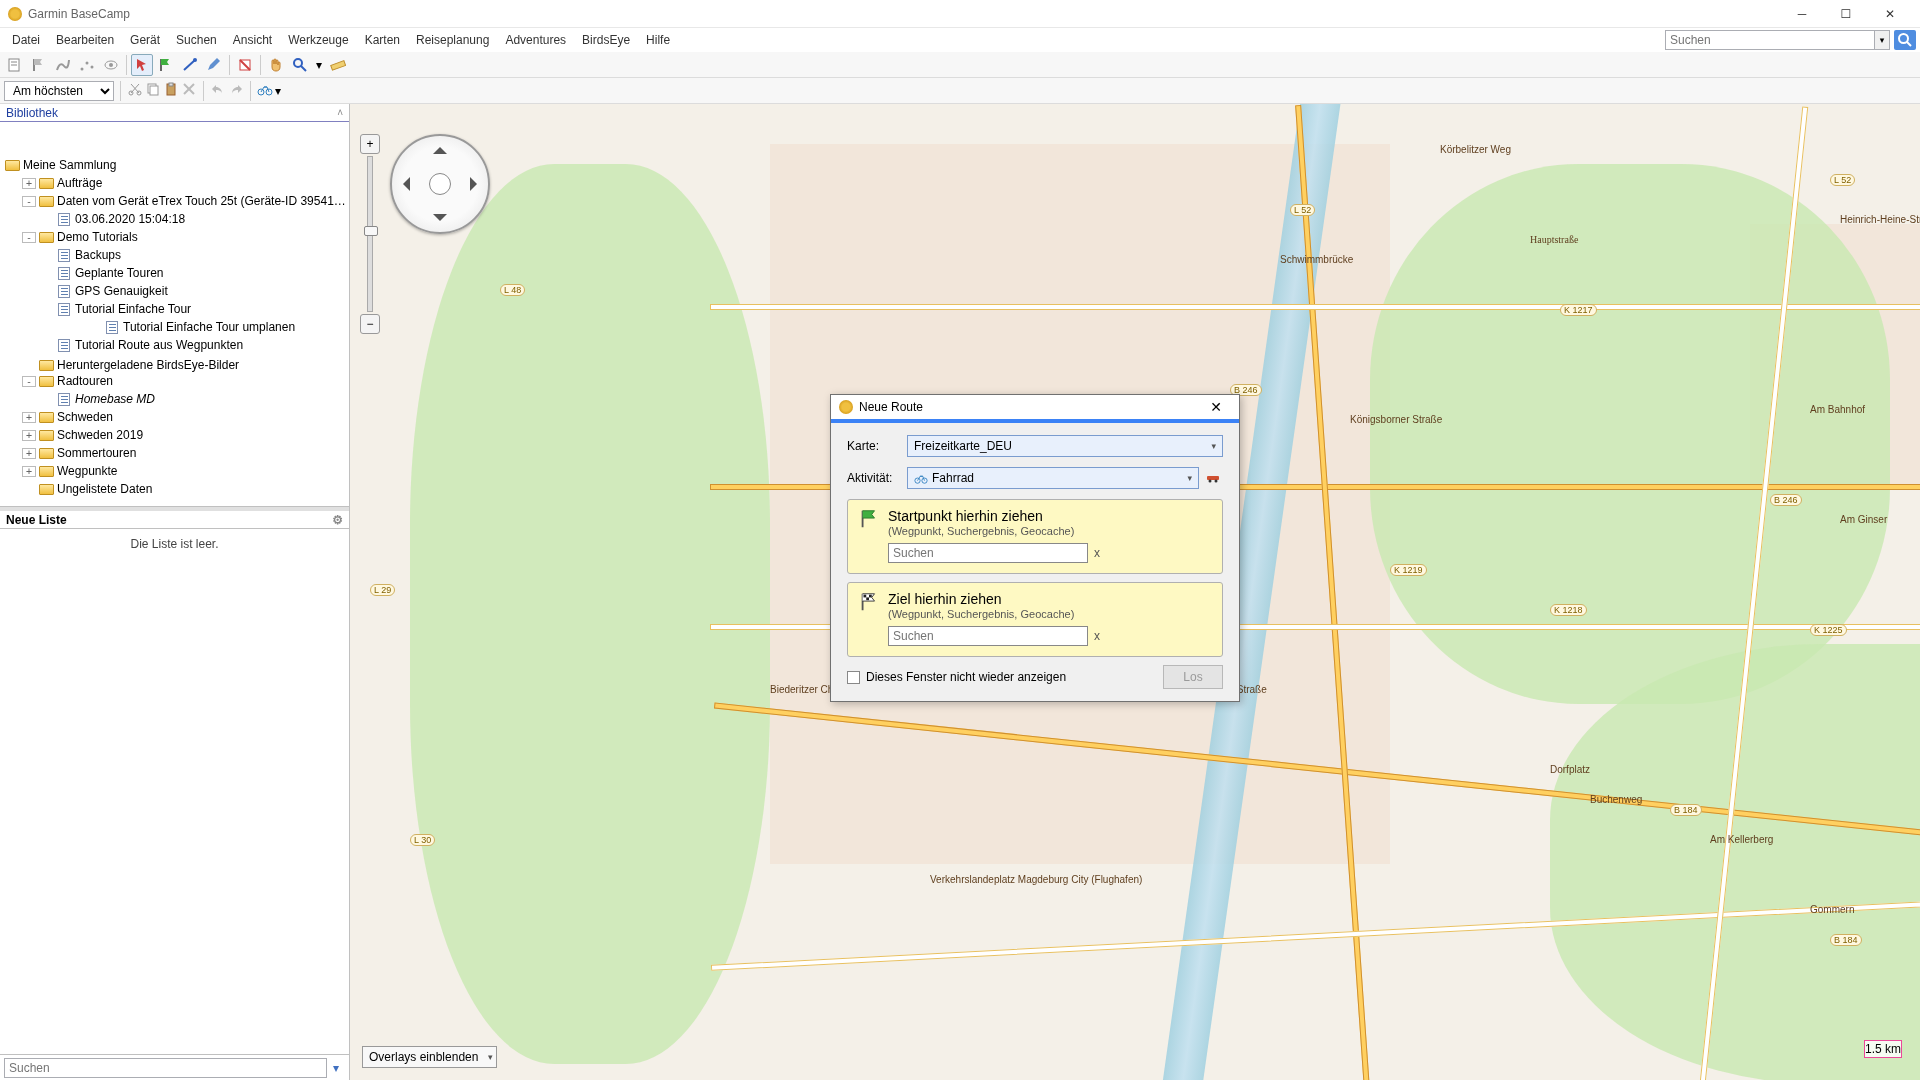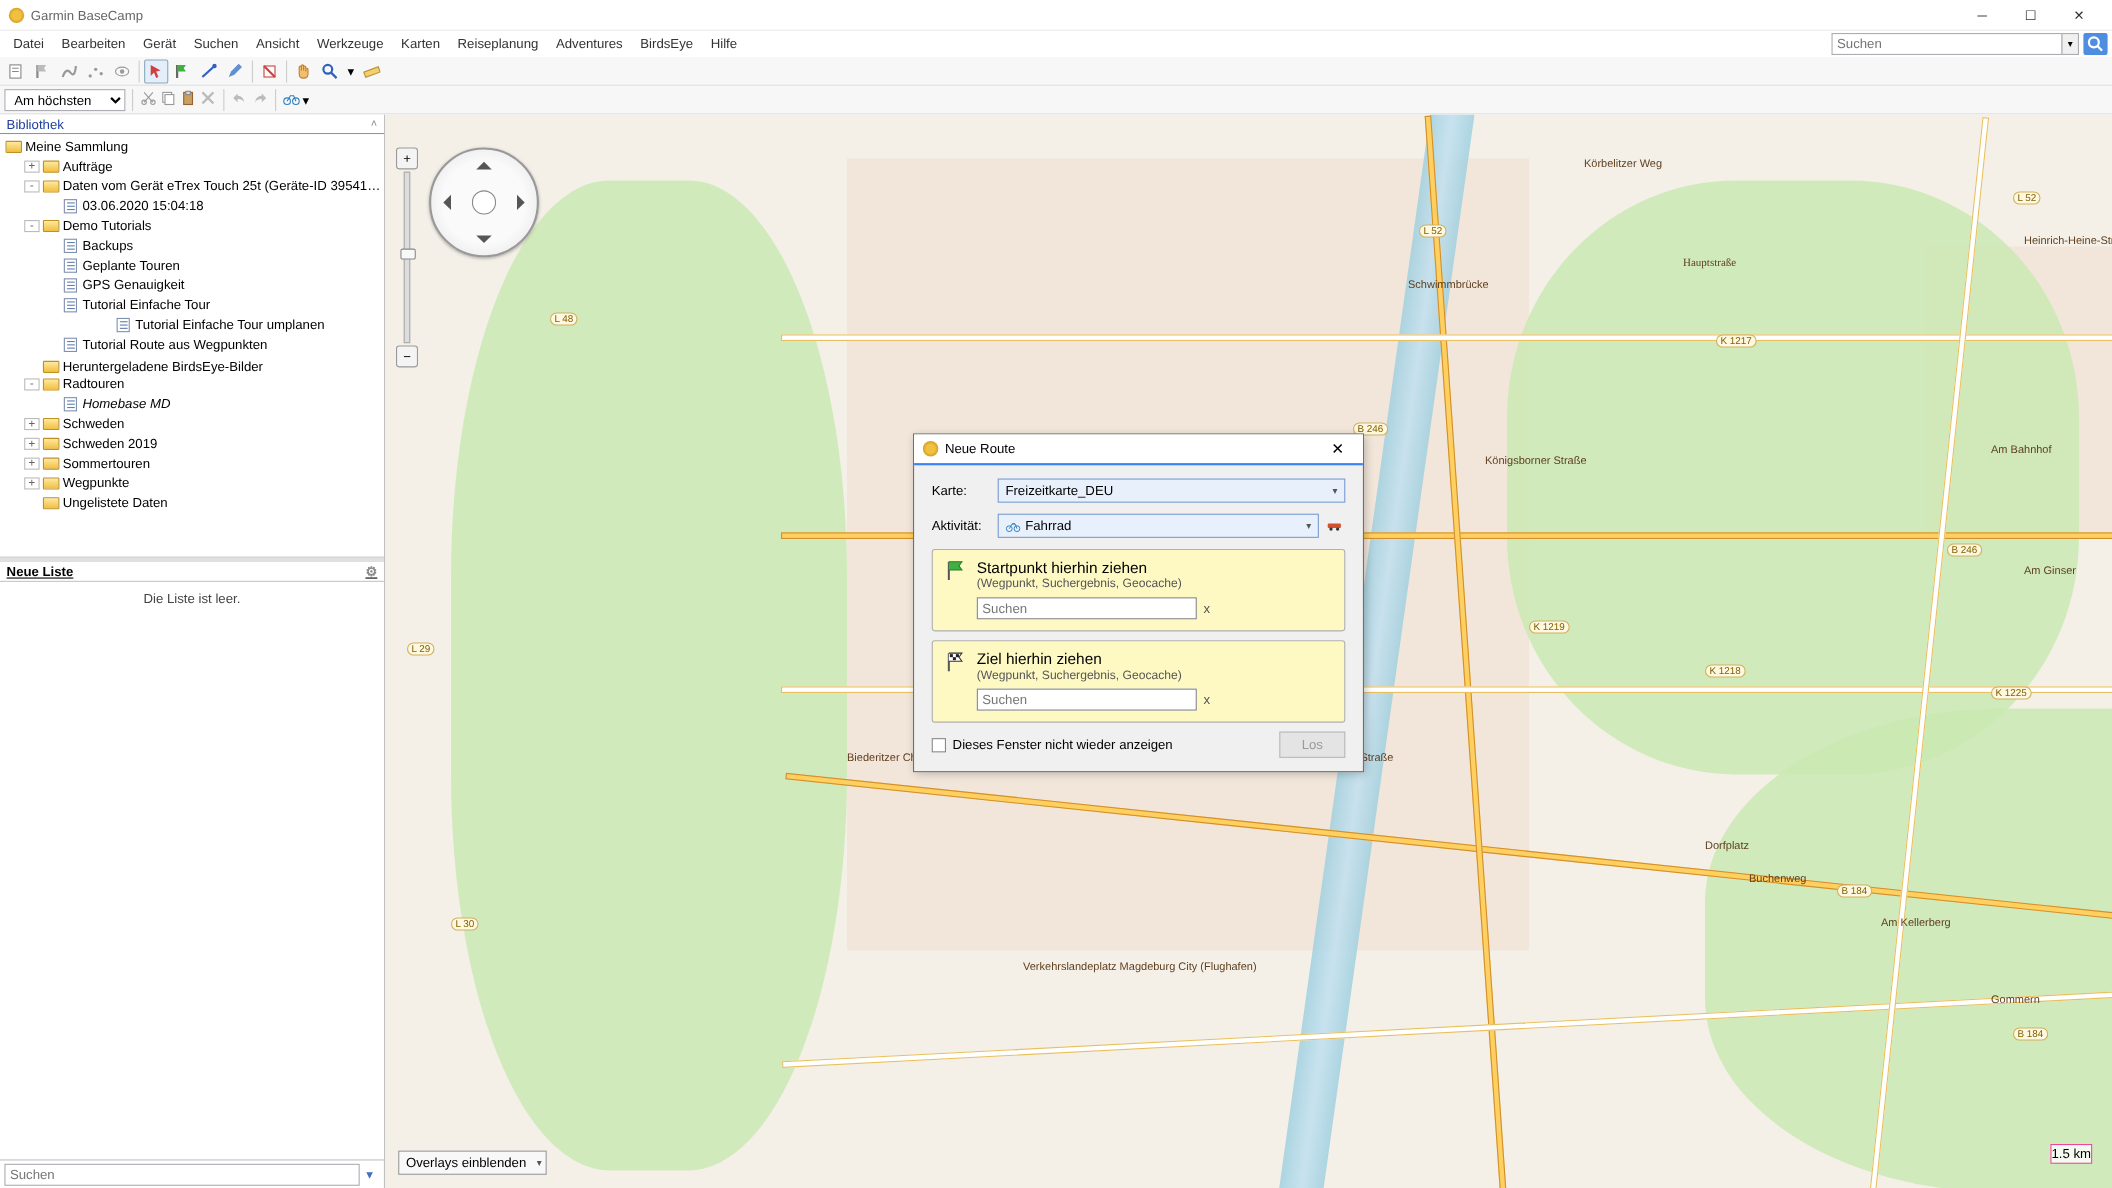--- a/index.html
+++ b/index.html
@@ -26,21 +26,21 @@
 .tree { flex:0 0 385px; overflow:auto; background:#fff; border-bottom:1px solid #c0c0c0; padding:2px 0; }
 .treerow { display:flex; align-items:center; height:18px; padding-left:4px; white-space:nowrap; }
 .treerow .exp { width:14px; text-align:center; color:#666; font-size:10px; font-family:monospace; border:1px solid #bbb; height:11px; line-height:9px; margin-right:2px; }
 .treerow .noexp { width:14px; margin-right:2px; }
 .treerow .ico { width:16px; height:14px; margin-right:3px; display:inline-flex; align-items:center; justify-content:center; }
 .folder-open { width:15px; height:11px; background:linear-gradient(#ffe8a0,#f0c040); border:1px solid #c09020; border-radius:1px; position:relative; }
 .folder-closed { width:15px; height:11px; background:linear-gradient(#ffe8a0,#f0c040); border:1px solid #c09020; border-radius:1px; }
 .listico { width:12px; height:13px; background:#fff; border:1px solid #8090b0; position:relative; }
 .listico::before { content:""; position:absolute; left:2px; top:2px; width:7px; height:1px; background:#6080b0; box-shadow:0 3px 0 #6080b0,0 6px 0 #6080b0; }
 .divider-h { height:4px; background:#e0e0e0; cursor:row-resize; }
-.listhead { height:18px; background:#fff; border-bottom:1px solid #c0c0c0; padding:0 6px; display:flex; align-items:center; font-weight:bold;text-decoration:underline; }
+.listhead { height:18px; background:#fff; border-bottom:1px solid #c0c0c0; padding:0 6px; display:flex; align-items:center; font-weight:bold; }
 .listhead .gear { margin-left:auto; color:#888; }
 .listbody { flex:1; background:#fff; overflow:auto; text-align:center; padding-top:8px; color:#444; }
 .bottomsearch { height:26px; border-top:1px solid #c0c0c0; display:flex; align-items:center; padding:0 4px; }
 .bottomsearch input { flex:1; height:20px; border:1px solid #abadb3; padding:0 4px; }
 .bottomsearch .funnel { width:18px; text-align:center; color:#4070c0; }
 .maparea { flex:1; position:relative; background:#f4f0e8; overflow:hidden; }
 .mapbg { position:absolute; inset:0; }
 .road { position:absolute; background:#fff; border:1px solid #e8c060; }
 .road.vert { width:6px; }
 .road.hor { height:6px; }
@@ -56,21 +56,21 @@
 .navcompass .arrow.n { top:4px; left:50%; transform:translateX(-50%); border-bottom-color:#555; }
 .navcompass .arrow.s { bottom:4px; left:50%; transform:translateX(-50%); border-top-color:#555; }
 .navcompass .arrow.e { right:4px; top:50%; transform:translateY(-50%); border-left-color:#555; }
 .navcompass .arrow.w { left:4px; top:50%; transform:translateY(-50%); border-right-color:#555; }
 .navcompass .hub { position:absolute; top:50%; left:50%; width:22px; height:22px; border-radius:50%; background:#fff; border:1px solid #888; transform:translate(-50%,-50%); }
 .zoomslider { position:absolute; left:8px; top:30px; width:24px; height:200px; display:flex; flex-direction:column; align-items:center; gap:2px; }
 .zoomslider .zbtn { width:20px; height:20px; background:#f4f4f4; border:1px solid #999; border-radius:3px; text-align:center; line-height:18px; font-size:12px; }
 .zoomslider .ztrack { flex:1; width:6px; background:#ddd; border:1px solid #aaa; position:relative; }
 .zoomslider .zthumb { position:absolute; left:-4px; top:45%; width:14px; height:10px; background:#f8f8f8; border:1px solid #888; border-radius:2px; }
 .dialog { position:absolute; left:480px; top:290px; width:410px; background:#f0f0f0; border:1px solid #707070; box-shadow:2px 2px 8px rgba(0,0,0,.25); }
-.dlgtitle { height:28px; display:flex; align-items:center; padding:0 8px; background:#fff; border-bottom:2px solid #3b82f6; }
+.dlgtitle { height:28px; display:flex; align-items:center; padding:0 8px; background:#fff; border-bottom:4px solid #3b82f6; }
 .dlgtitle .dico { width:14px; height:14px; border-radius:50%; background:radial-gradient(circle,#f0c040 40%,#c08000 100%); margin-right:6px; }
 .dlgtitle .dclose { margin-left:auto; width:30px; text-align:center; font-size:14px; }
 .dlgbody { padding:12px 16px; }
 .formrow { display:flex; align-items:center; margin-bottom:10px; }
 .formrow .lbl { width:60px; }
 .formrow .combo { flex:1; height:22px; background:#e8f0fc; border:1px solid #7a9ccf; padding:0 6px; display:flex; align-items:center; position:relative; }
 .formrow .combo::after { content:"▾"; position:absolute; right:6px; color:#555; font-size:9px; }
 .formrow .extra { width:20px; margin-left:4px; text-align:center; }
 .dropcard { background:#fef9c3; border:1px solid #b0b0b0; border-radius:3px; padding:8px 10px 10px 10px; margin-bottom:8px; }
 .dropcard .hrow { display:flex; align-items:flex-start; gap:8px; }
@@ -242,21 +242,21 @@
 </div>
 
 <div class="mainrow">
 
   <div class="leftpanel">
     <div class="libhead">
       <span>Bibliothek</span>
       <span class="upicon">˄</span>
     </div>
     <div class="tree">
-      <div class="treerow" style="padding-left:4px;">
+      <div class="treerow" style="padding-left:4px;margin-top:32px;">
         <span class="ico">
             <span class="folder-open"></span>
           </span>
         <span>Meine Sammlung</span>
       </div>
       <div id="treebody">
           <div class="treerow" style="padding-left: 22px;">
             <span class="exp">+</span>
             <span class="ico">
               <span class="folder-closed"></span>

